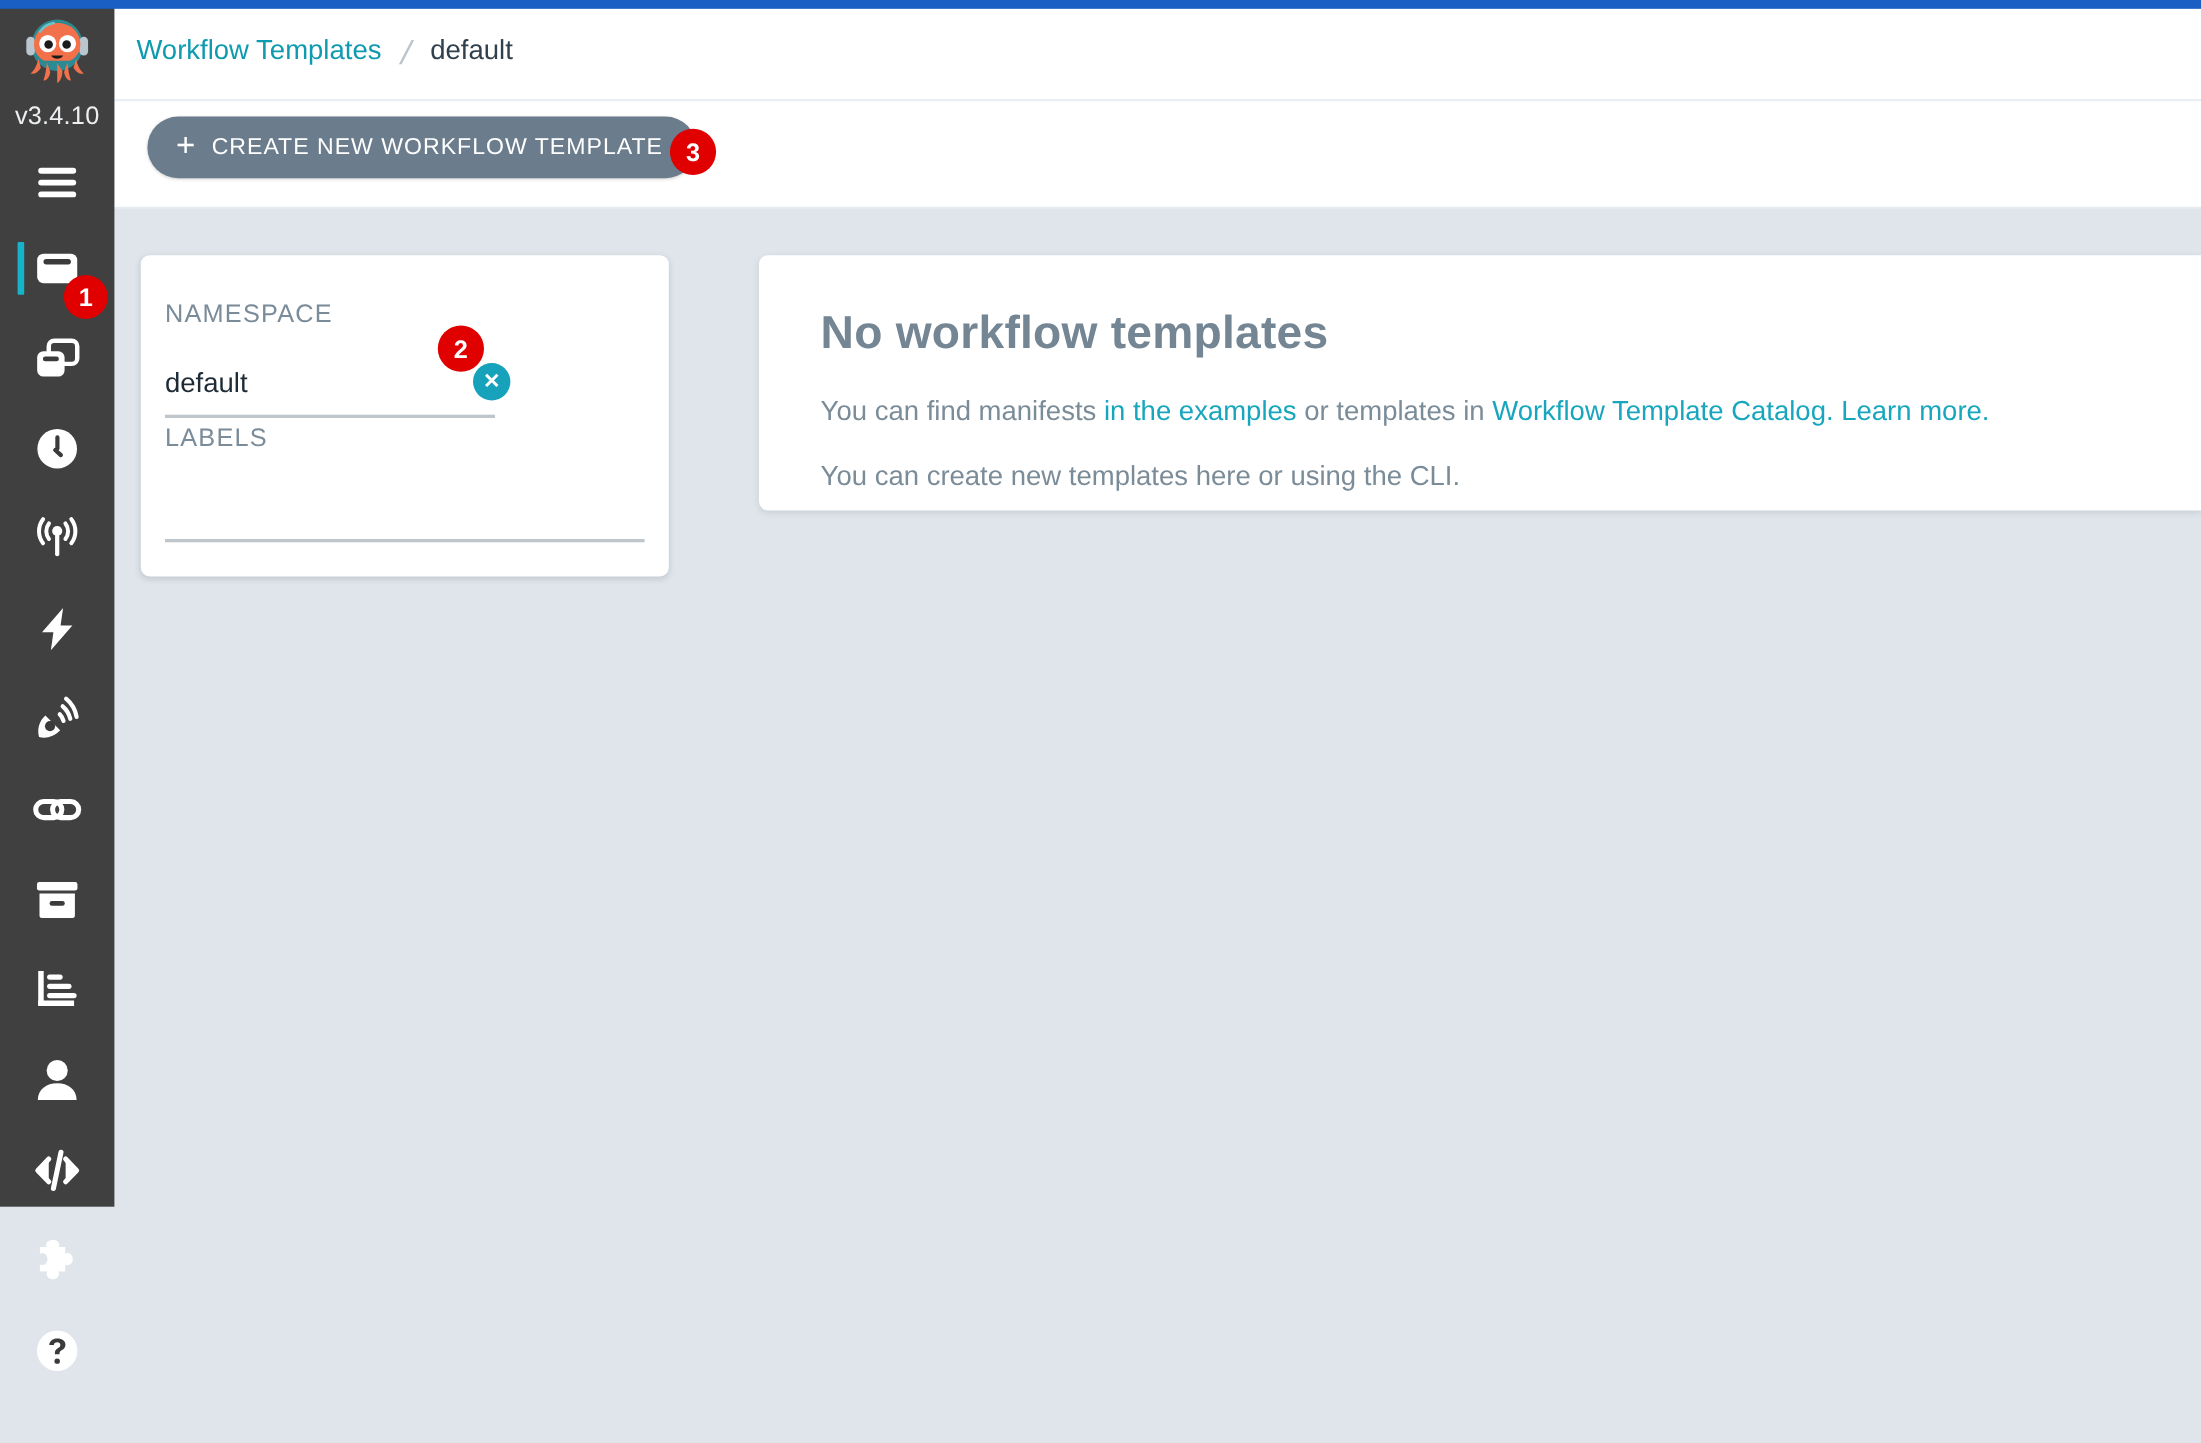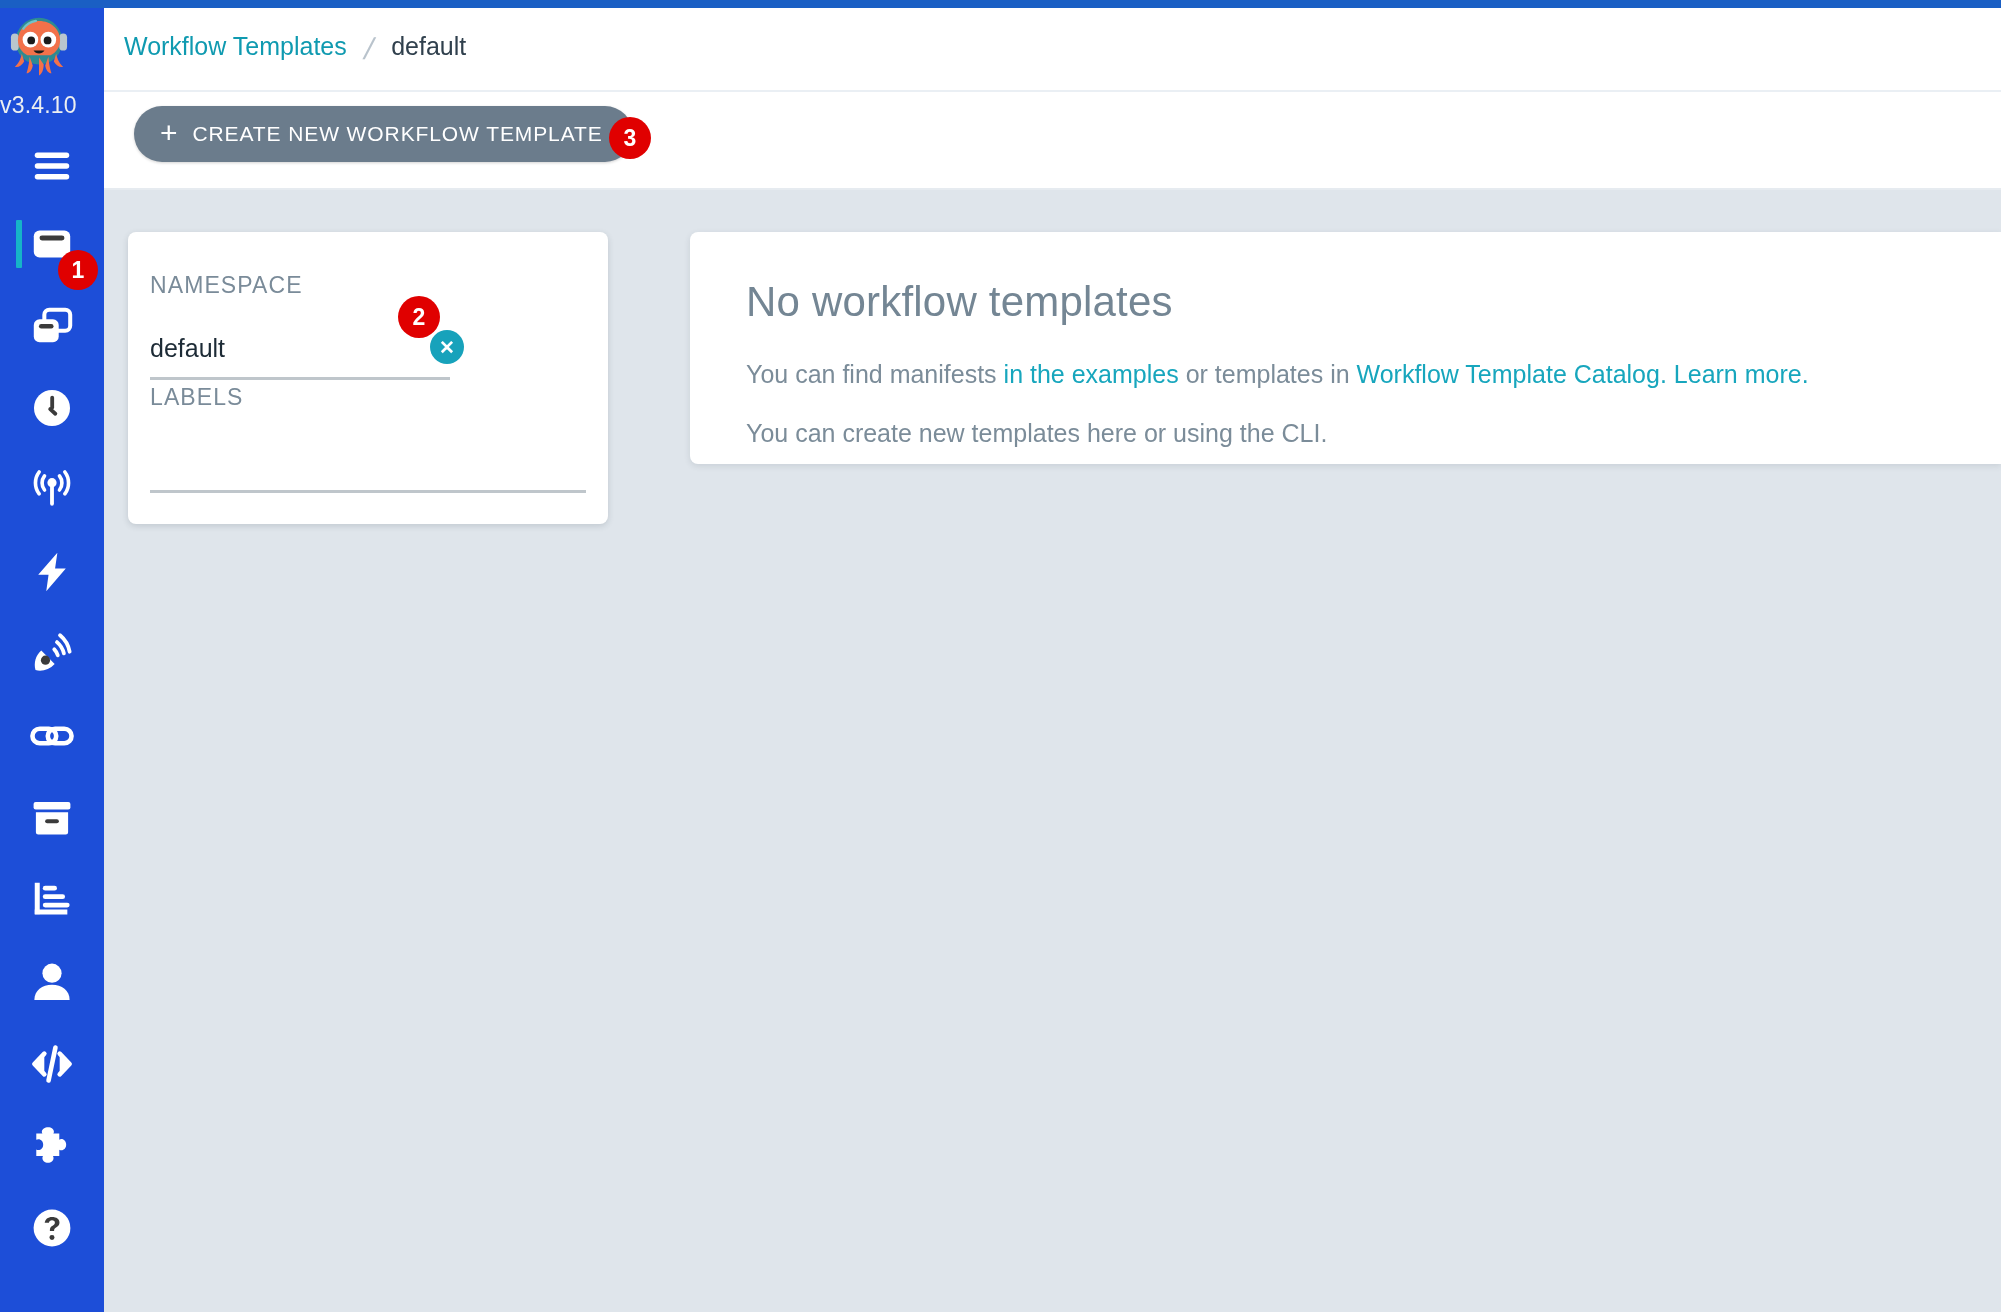--- a/index.html
+++ b/index.html
@@ -16,24 +16,24 @@
   .top-accent {
     position: absolute; left: 0; top: 0;
     width: 2001px; height: 8px;
     background: #1a5fc4;
     z-index: 30;
   }
 
   
   .sidebar {
     position: absolute; left: 0; top: 0;
-    width: 104px; height: 1312px;
-    background: #1d4ed8;
+    width: 104px; height: 1097px;
+    background: #404040;
     z-index: 20;
-    display: flex; flex-direction: column; align-items: flex-start;
+    display: flex; flex-direction: column; align-items: center;
   }
   .logo-wrap {
     margin-top: 10px; width: 78px; height: 78px;
     display: flex; align-items: center; justify-content: center;
   }
   .version {
     color: #eceff1; font-size: 23px; letter-spacing: .2px;
     margin-top: 4px; margin-bottom: 10px;
     font-family: "Liberation Sans", sans-serif;
   }
@@ -163,21 +163,21 @@
   
   .empty-panel {
     position: absolute; left: 586px; top: 42px;
     width: 1311px; height: 232px;
     background: #ffffff;
     border-radius: 8px 0 0 8px;
     box-shadow: 0 2px 6px rgba(40,55,70,.12);
     padding: 46px 48px 0 56px;
   }
   .empty-title {
-    color: #748694; font-size: 42px; font-weight: normal;
+    color: #748694; font-size: 42px; font-weight: bold;
     font-family: "Liberation Sans", sans-serif;
     letter-spacing: .2px;
   }
   .empty-line {
     margin-top: 30px;
     color: #7b8c99; font-size: 25px;
     font-family: "Liberation Sans", sans-serif;
   }
   .empty-line.second { margin-top: 34px; }
   .inline-link { color: #17a6bd; cursor: pointer; text-decoration: none; }

